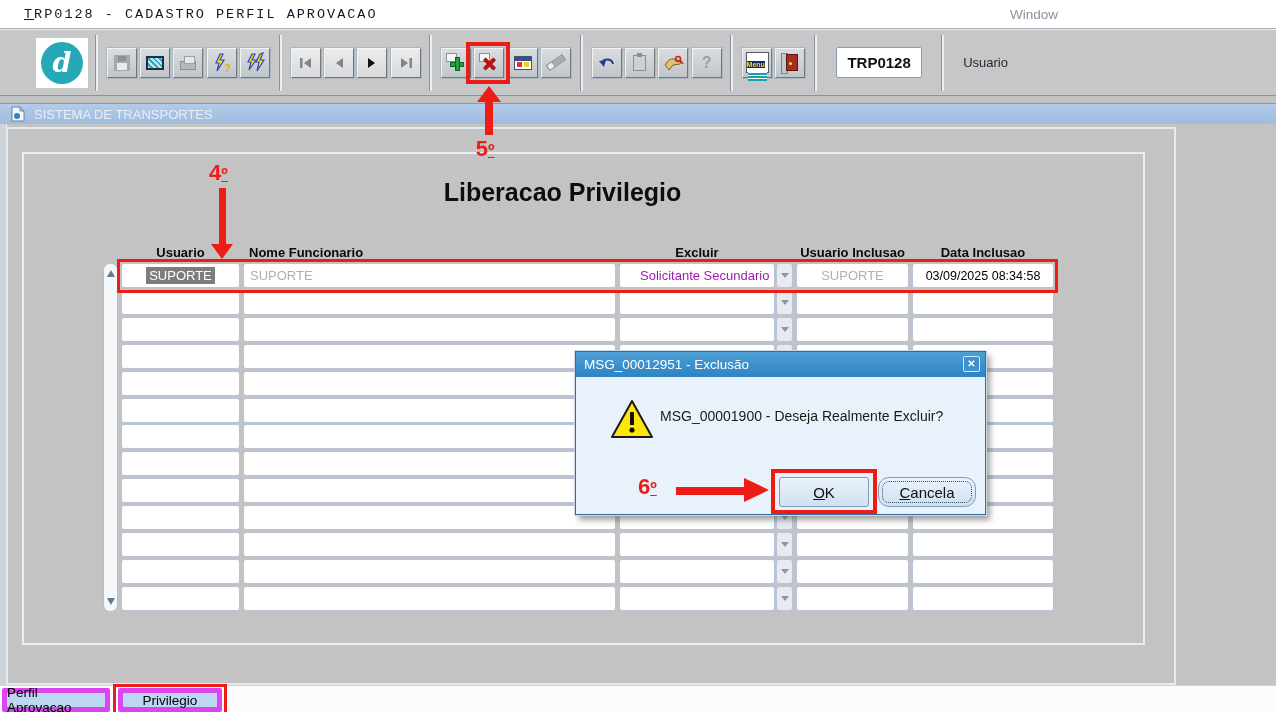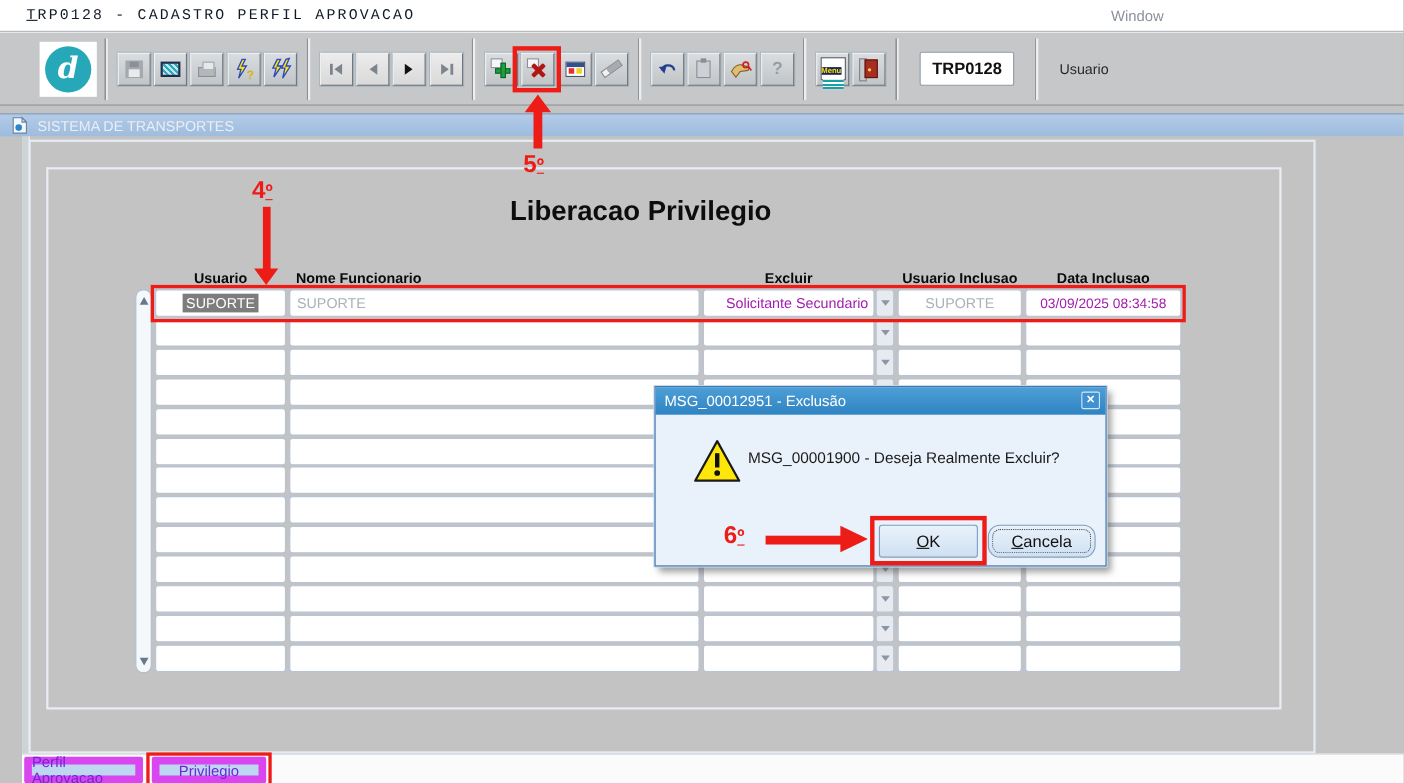--- a/index.html
+++ b/index.html
@@ -79,21 +79,21 @@
   .ann-label .ord { text-decoration:underline; font-size:18px; }
 
   
   .gap { height:7px; }
   .mdi-bar { height:21px; background:linear-gradient(180deg,#b2cbe8,#9fbcdd);
              display:flex; align-items:center; border-top:1px solid #7d9cc0; }
   .mdi-icon { margin:0 9px 0 11px; }
   .mdi-title { color:#e8eef5; font-size:13px; }
 
   
-  .content { position:relative; height:588px; background:#c3c3c3;margin-left:20px; }
+  .content { position:relative; height:588px; background:#c3c3c3; }
   .left-strip { position:absolute; left:0; top:0; width:7px; height:561px; background:#ced3d8; border-right:1px solid #f0f3f6; }
   .frame-outer { position:absolute; left:6px; top:3px; width:1170px; height:558px; border:2px solid #e4ebf2; }
   .frame-inner { position:absolute; left:22px; top:28px; width:1123px; height:493px; border:2px solid #e9eef5; }
   .page-title { position:absolute; left:0; top:54px; width:1125px; text-align:center;
                 font-size:25px; font-weight:bold; color:#0d0d0d; }
 
   .ghead { position:absolute; top:121px; height:15px; font-size:13px; font-weight:bold; color:#0a0a0a; text-align:center; }
   .gh-usuario { left:121px; width:119px; }
   .gh-nome    { left:249px; width:200px; text-align:left; }
   .gh-perfil  { left:619px; width:156px; }
@@ -112,21 +112,21 @@
           font-size:13px; display:flex; align-items:center; overflow:hidden; }
   .c-usuario { left:121px; width:119px; justify-content:center; }
   .c-usuario .val { color:#9aa2ac; }
   .c-usuario .val.sel { background:#7d7d7d; color:#fff; padding:1px 3px; }
   .c-nome    { left:243px; width:373px; padding-left:6px; color:#aab1b9; }
   .c-perfil  { left:619px; width:156px; padding-left:20px; color:#a21caf; }
   .c-dd      { left:776px; width:17px; background:#e7ebf0; justify-content:center; }
   .c-dd::after { content:""; width:0; height:0; border-left:4px solid transparent; border-right:4px solid transparent;
                  border-top:5px solid #8a97a8; }
   .c-incl    { left:796px; width:113px; justify-content:center; color:#aab1b9; }
-  .c-data    { left:912px; width:142px; justify-content:center; color:#a21caf; font-size:12.5px; }
+  .c-data    { left:912px; width:142px; justify-content:center; color:#000000; font-size:12.5px; }
 
   .ann-rowbox { position:absolute; left:117px; top:135px; width:941px; height:34px;
                 border:3px solid #ed1c16; z-index:15; }
   .ann4-label { position:absolute; left:209px; top:36px; z-index:15; }
   .ann4-shaft { position:absolute; left:219px; top:64px; width:7px; height:58px; background:#ed1c16; z-index:15; }
   .ann4-head  { position:absolute; left:211px; top:120px; width:0; height:0; z-index:15;
                 border-left:11.5px solid transparent; border-right:11.5px solid transparent;
                 border-top:15px solid #ed1c16; }
 
   
@@ -149,22 +149,22 @@
   .ann-okbox { position:absolute; left:195px; top:117px; width:106px; height:45px; border:4px solid #ed1c16; z-index:25; }
   .ann6-label { position:absolute; left:62px; top:122px; z-index:25; }
   .ann6-shaft { position:absolute; left:100px; top:135px; width:70px; height:8px; background:#ed1c16; z-index:25; }
   .ann6-head  { position:absolute; left:168px; top:126px; width:0; height:0; z-index:25;
                 border-top:12px solid transparent; border-bottom:12px solid transparent;
                 border-left:25px solid #ed1c16; }
 
   
   .tabbar { position:absolute; left:0; top:561px; width:1276px; height:27px; background:#fbfbfb;
             border-top:1px solid #d0d4d8; }
-  .tab { position:absolute; top:2px; height:24px; background:#bdd7f0; border:7px solid #d946ef; border-radius:2px;
-         font-size:13.5px; color:#6d28d9; display:flex; align-items:center; justify-content:center; }
+  .tab { position:absolute; top:2px; height:24px; background:#bdd7f0; border:5px solid #d946ef; border-radius:2px;
+         font-size:13.5px; color:#000000; display:flex; align-items:center; justify-content:center; }
   .tab-perfil { left:2px; width:108px; }
   .tab-priv { left:118px; width:104px; }
   .ann-tabbox { position:absolute; left:113px; top:-2px; width:114px; height:31px; border:3px solid #ed1c16; z-index:30; }
 
   svg { display:block; }
 </style>
 </head>
 <body>
 
 <div class="menubar">

